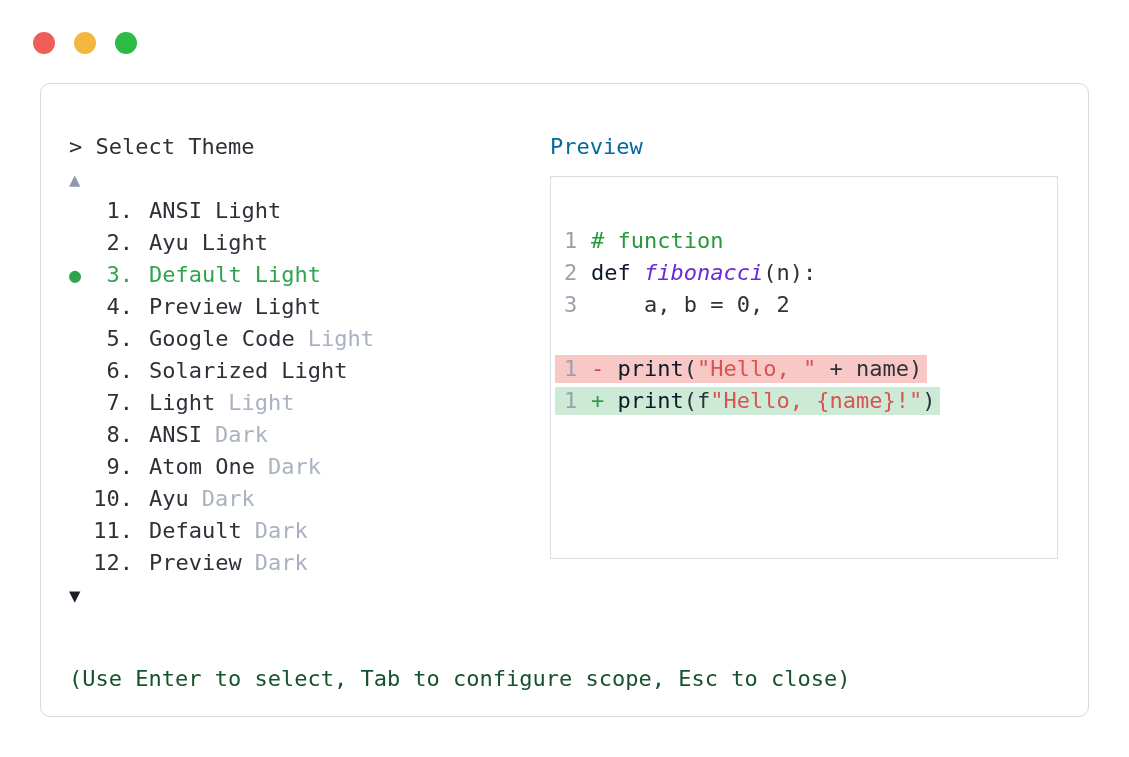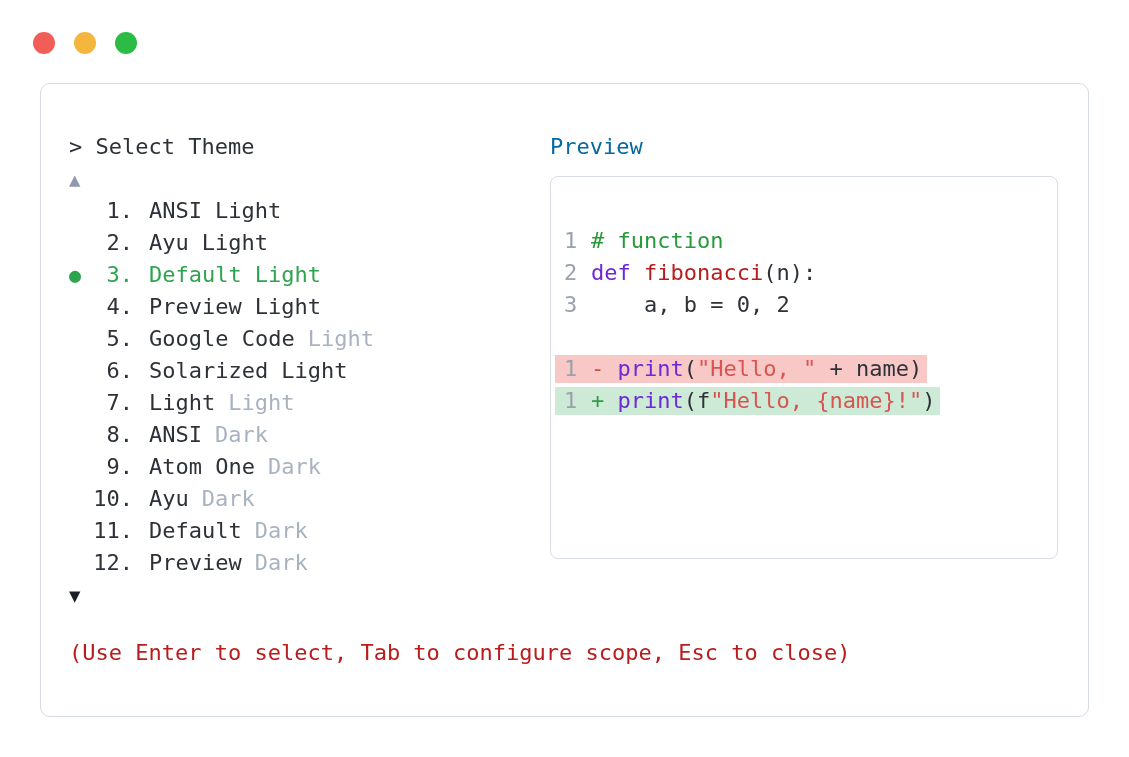--- a/index.html
+++ b/index.html
@@ -42,43 +42,43 @@
 
   
   .list-row { display: flex; height: 32px; align-items: baseline; line-height: 32px; }
   .marker { width: 22px; flex: none; color: #2fa44f; font-size: 20px; }
   .num    { width: 42px; flex: none; text-align: right; }
   .it-label  { margin-left: 16px; white-space: pre; }
   .it-suffix { margin-left: 13px; white-space: pre; }
   .muted { color: #a9b2c1; }
   .sel   { color: #2fa44f; }
 
-  .help-text { margin-top: 26px; color: #b91c1c; white-space: pre; }
+  .help-text { margin-top: 52px; color: #14532d; white-space: pre; }
 
   
   .preview-label { color: #0369a1; }
   .preview-box {
     margin-top: 13px; margin-right: 12px;
     border: 1.5px solid #d8dce3;
-    border-radius: 8px;
+    border-radius: 0;
     background: #ffffff;
     padding: 48px 13px 44px 13px;
     height: 383px;
   }
   .code-line { height: 32px; line-height: 32px; white-space: pre; }
   .line-inner { white-space: pre; }
   .line-inner.hl { display: inline-block; line-height: 28px; padding: 0 5px 0 9px; margin-left: -9px; }
   .bg-removed { background: #f8c8c7; }
   .bg-added   { background: #cdead6; }
   .lnum { display: inline-block; width: 14px; color: #9aa1ad; margin-right: 13px; }
 
   .tok.plain    { color: #2d3138; }
   .tok.comment  { color: #28993a; }
-  .tok.keyword  { color: #6d28d9; }
-  .tok.function { color: #b91c1c; }
+  .tok.keyword  { color: #0f172a; }
+  .tok.function { color: #6d28d9; font-style: italic; }
   .tok.string   { color: #d9534f; }
   .tok.removed-sign { color: #cf4943; }
   .tok.added-sign   { color: #2f9e47; }
 </style>
 </head>
 <body>
 
 <div class="traffic-lights">
   <div class="dot red"></div>
   <div class="dot yellow"></div>

